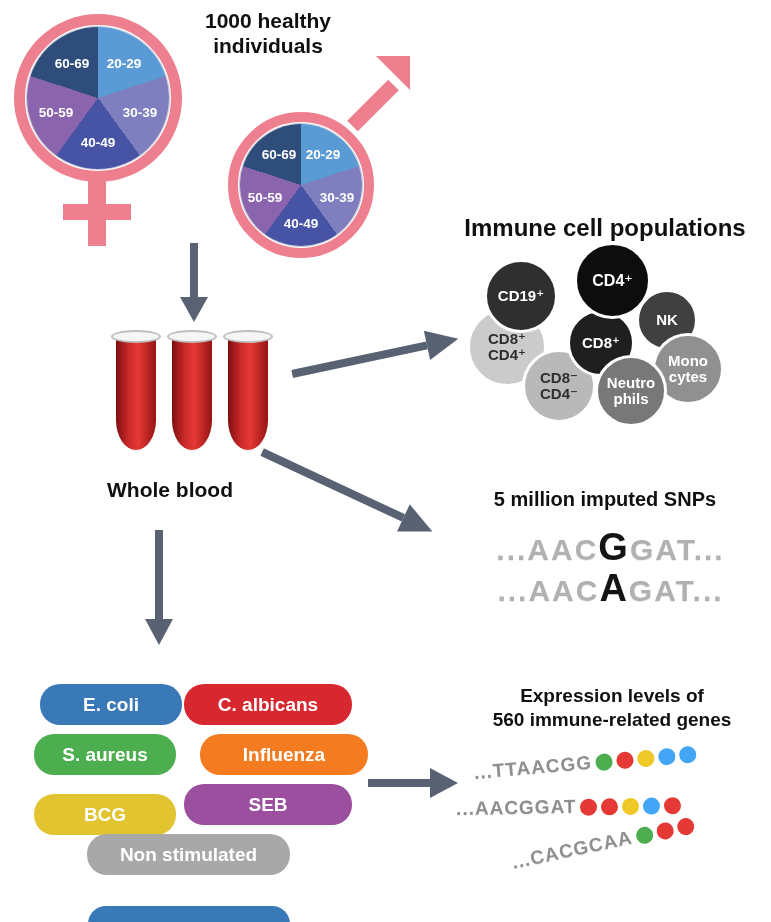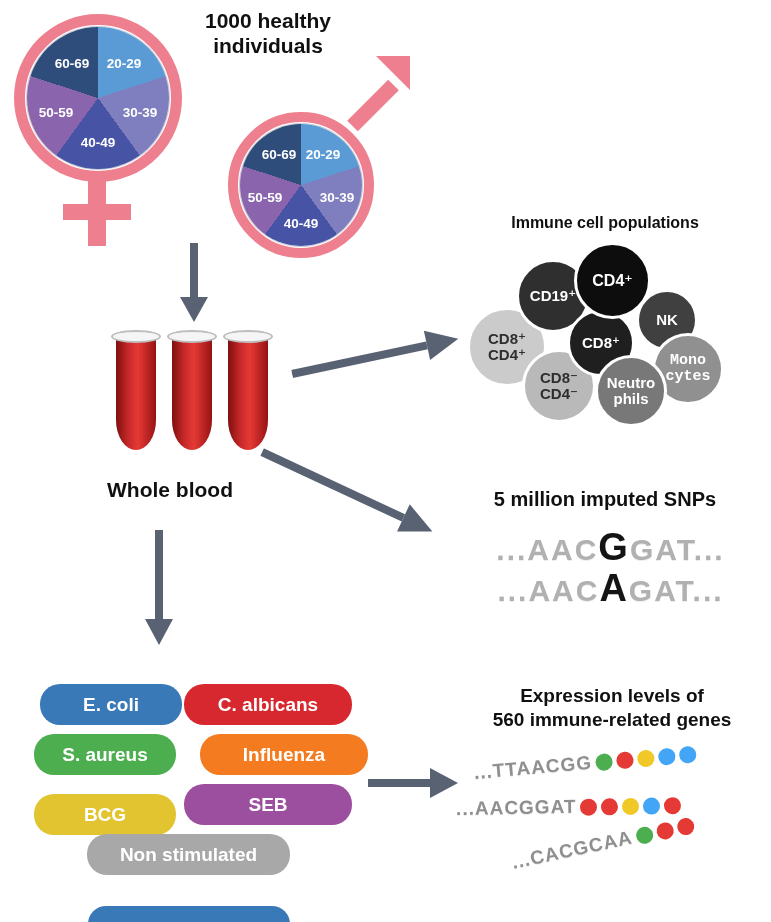--- a/index.html
+++ b/index.html
@@ -46,31 +46,31 @@
           border-radius:8px 8px 20px 20px / 6px 6px 30px 30px;
           background:linear-gradient(90deg,#7e1010,#c62828 30%,#e53935 55%,#951313); }
   .tube .rim { position:absolute; top:-4px; left:-5px; width:50px; height:13px;
                background:#f5f5f5; border:2px solid #bdbdbd; border-radius:50%; }
   .tube-1 { left:116px; top:334px; }
   .tube-2 { left:172px; top:334px; }
   .tube-3 { left:228px; top:334px; }
   .blood-label { left:85px; top:478px; width:170px; font-size:21px; }
 
   
-  .cells-title { left:460px; top:214px; width:290px; font-size:16px; }
+  .cells-title { left:460px; top:214px; width:290px; font-size:24px; }
   .cell { position:absolute; border-radius:50%; border:3px solid #fff;
           display:flex; align-items:center; justify-content:center; text-align:center;
           font-weight:bold; font-size:15px; line-height:1.1; color:#fff; white-space:pre-line; }
   .cell-dark-text { color:#2e2e2e; }
   .cell-cd8p-cd4p { left:467px; top:307px; width:80px; height:80px; z-index:1; }
-  .cell-cd19      { left:516px; top:259px; width:74px; height:74px; z-index:2; }
+  .cell-cd19      { left:484px; top:259px; width:74px; height:74px; z-index:2; }
   .cell-nk        { left:636px; top:289px; width:62px; height:62px; z-index:2; }
   .cell-cd8m-cd4m { left:522px; top:349px; width:74px; height:74px; z-index:3; }
   .cell-cd8       { left:567px; top:309px; width:68px; height:68px; z-index:4; }
-  .cell-monocytes { left:652px; top:333px; width:72px; height:72px; z-index:4;font-family:Liberation Mono, monospace; }
+  .cell-monocytes { left:652px; top:333px; width:72px; height:72px; z-index:4; }
   .cell-neutro    { left:595px; top:355px; width:72px; height:72px; z-index:5; }
   .cell-cd4       { left:574px; top:242px; width:77px; height:77px; z-index:6; font-size:16px; }
 
   
   .snps-title { left:460px; top:488px; width:290px; font-size:20px; }
   .snp-row { position:absolute; left:468px; width:285px; text-align:center; font-weight:bold;
              font-size:30px; color:#b1b1b1; letter-spacing:2px; text-shadow:0 1px 0 #ededed; white-space:nowrap; }
   .snp-row .variant { color:#141414; font-size:38px; text-shadow:none; }
   .snp-row-1 { top:526px; }
   .snp-row-2 { top:567px; }

